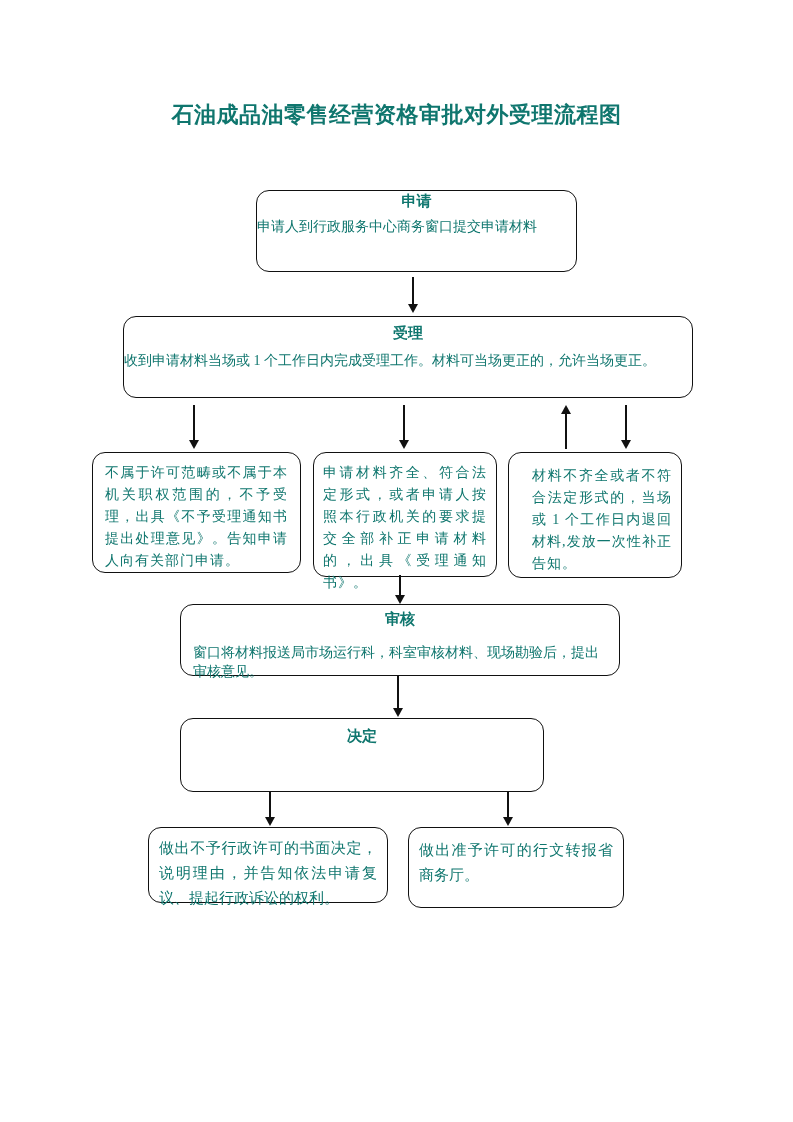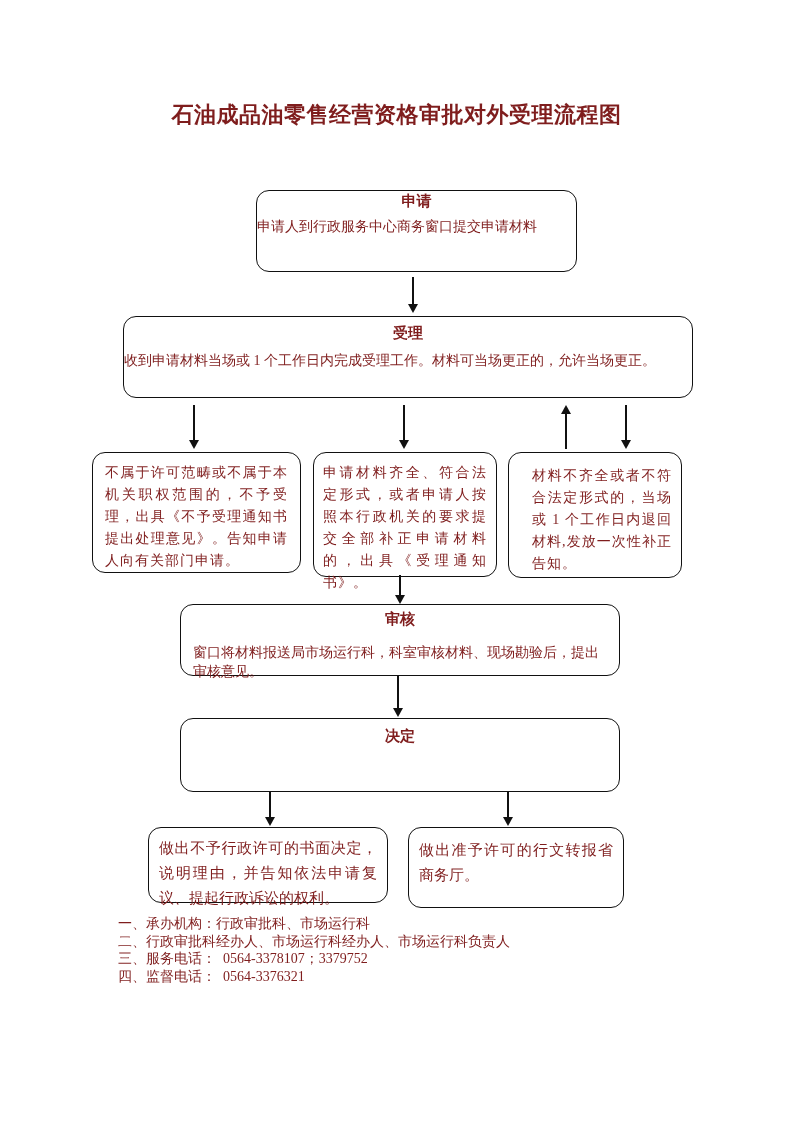--- a/index.html
+++ b/index.html
@@ -2,21 +2,21 @@
 <html><head>
 <meta charset="utf-8">
 <style>
   html, body { margin: 0; padding: 0; background: #ffffff; }
   .page {
     position: relative;
     width: 793px;
     height: 1122px;
     background: #ffffff;
     font-family: "Liberation Serif", "DejaVu Serif", serif;
-    color: #7f1d1d;
+    color: #0f766e;
     overflow: hidden;
   }
   .page-title {
     position: absolute;
     left: 0; top: 100px; width: 793px;
     text-align: center;
     font-size: 22px;
     font-weight: bold;
     letter-spacing: 0.5px;
   }
@@ -45,21 +45,21 @@
   #n-accept  { left: 123px; top: 316px; width: 570px; height: 82px; padding-top: 7px; }
   #n-accept .node-body { margin-top: 9px; }
   #n-reject  { left: 92px;  top: 452px; width: 209px; height: 121px; padding: 9px 12px 0 12px; }
   #n-notice  { left: 313px; top: 452px; width: 184px; height: 125px; padding: 9px 9px 0 9px; }
   #n-incomplete { left: 508px; top: 452px; width: 174px; height: 126px; padding: 12px 9px 0 23px; }
   #n-reject .node-body, #n-notice .node-body, #n-incomplete .node-body {
     line-height: 22px; letter-spacing: 1px; text-align: justify;
   }
   #n-review  { left: 180px; top: 604px; width: 440px; height: 72px; padding: 5px 12px 0 12px; }
   #n-review .node-body { margin-top: 15px; }
-  #n-decision{ left: 180px; top: 718px; width: 440px; height: 74px; padding: 8px 8px 0 8px; }
+  #n-decision{ left: 180px; top: 718px; width: 364px; height: 74px; padding: 8px 8px 0 8px; }
   #n-decision .node-body { margin-top: 6px; }
   #n-deny    { left: 148px; top: 827px; width: 240px; height: 76px; padding: 8px 10px 0 10px; }
   #n-grant   { left: 408px; top: 827px; width: 216px; height: 81px; padding: 10px 10px 0 10px; }
   #n-deny .node-body, #n-grant .node-body {
     font-size: 15px; line-height: 25px; text-align: justify;
   }
 
   
   .arrow { position: absolute; width: 12px; }
   .arrow-shaft {
@@ -176,20 +176,14 @@
     <div class="arrow-head"></div>
   </div>
 
   <div class="node" id="n-deny">
     <div class="node-body">做出不予行政许可的书面决定，说明理由，并告知依法申请复议、提起行政诉讼的权利。</div>
   </div>
   <div class="node" id="n-grant">
     <div class="node-body">做出准予许可的行文转报省商务厅。</div>
   </div>
 
-  <div class="notes">
-    <div class="note-line">一、承办机构：行政审批科、市场运行科</div>
-    <div class="note-line">二、行政审批科经办人、市场运行科经办人、市场运行科负责人</div>
-    <div class="note-line">三、服务电话：  0564-3378107；3379752</div>
-    <div class="note-line">四、监督电话：  0564-3376321</div>
-  </div>
 
 </div>
 
 </body></html>

